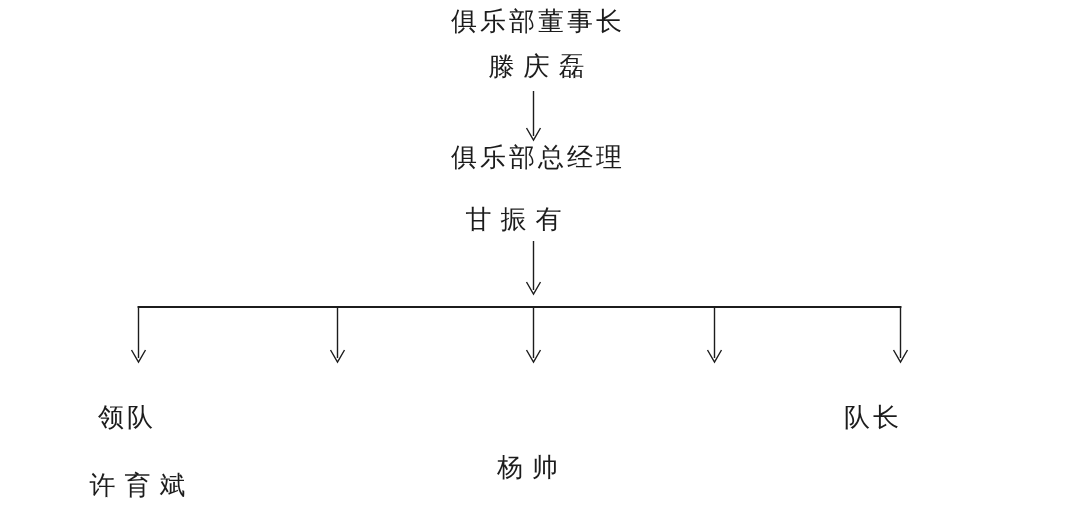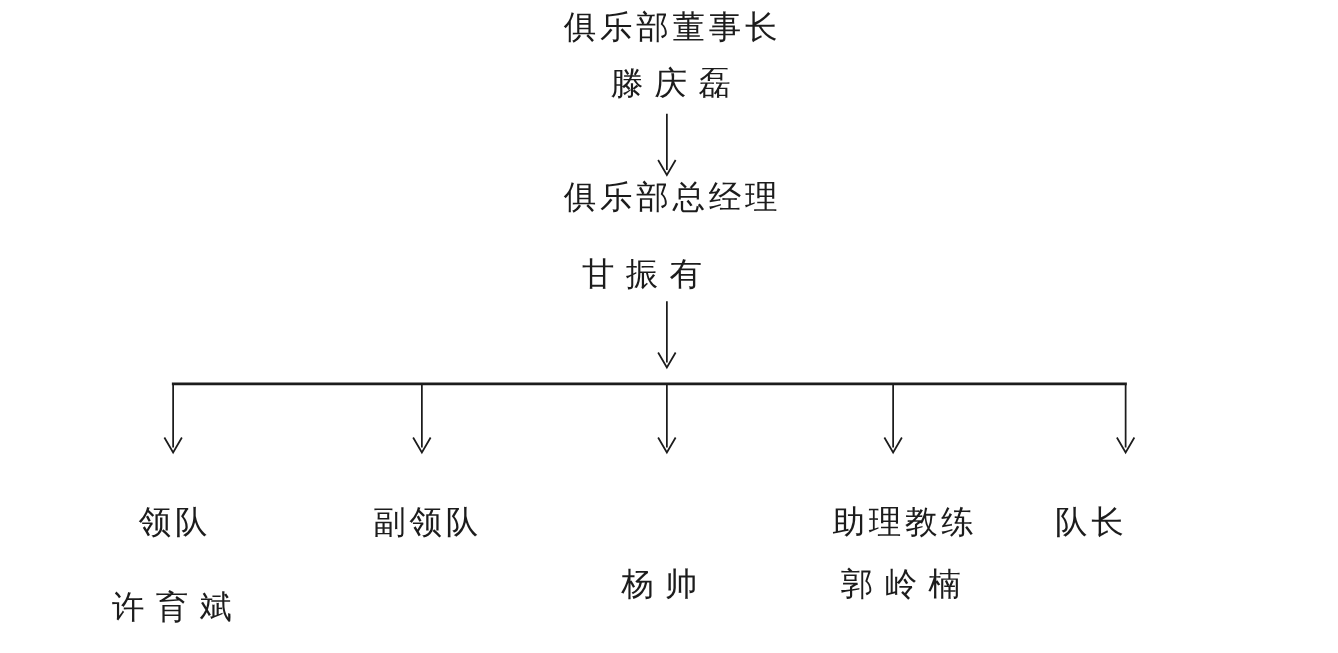--- a/index.html
+++ b/index.html
@@ -63,25 +63,22 @@
     <line x1="900.5" y1="308" x2="900.5" y2="358"></line>
     <polyline points="893.5,350 900.5,362 907.5,350"></polyline>
   </svg>
 
   <div class="txt role" style="left:538px;top:7px">俱乐部董事长</div>
   <div class="txt person" style="left:541px;top:52px">滕庆磊</div>
 
   <div class="txt role" style="left:538px;top:143px">俱乐部总经理</div>
   <div class="txt person" style="left:518px;top:205px">甘振有</div>
 
-  <div class="txt role" style="left:140px;top:403px">领队</div>
+  <div class="txt role" style="left:127px;top:403px">领队</div>
   <div class="txt person" style="left:142px;top:471px">许育斌</div>
 
-  <div class="txt role" style="left:342px;top:403px">副领队</div>
 
   <div class="txt person" style="left:532px;top:453px">杨帅</div>
 
-  <div class="txt role" style="left:724px;top:403px">助理教练</div>
-  <div class="txt person" style="left:725px;top:453px">郭岭楠</div>
 
   <div class="txt role" style="left:873px;top:403px">队长</div>
 
 </div>
 
 </body></html>

